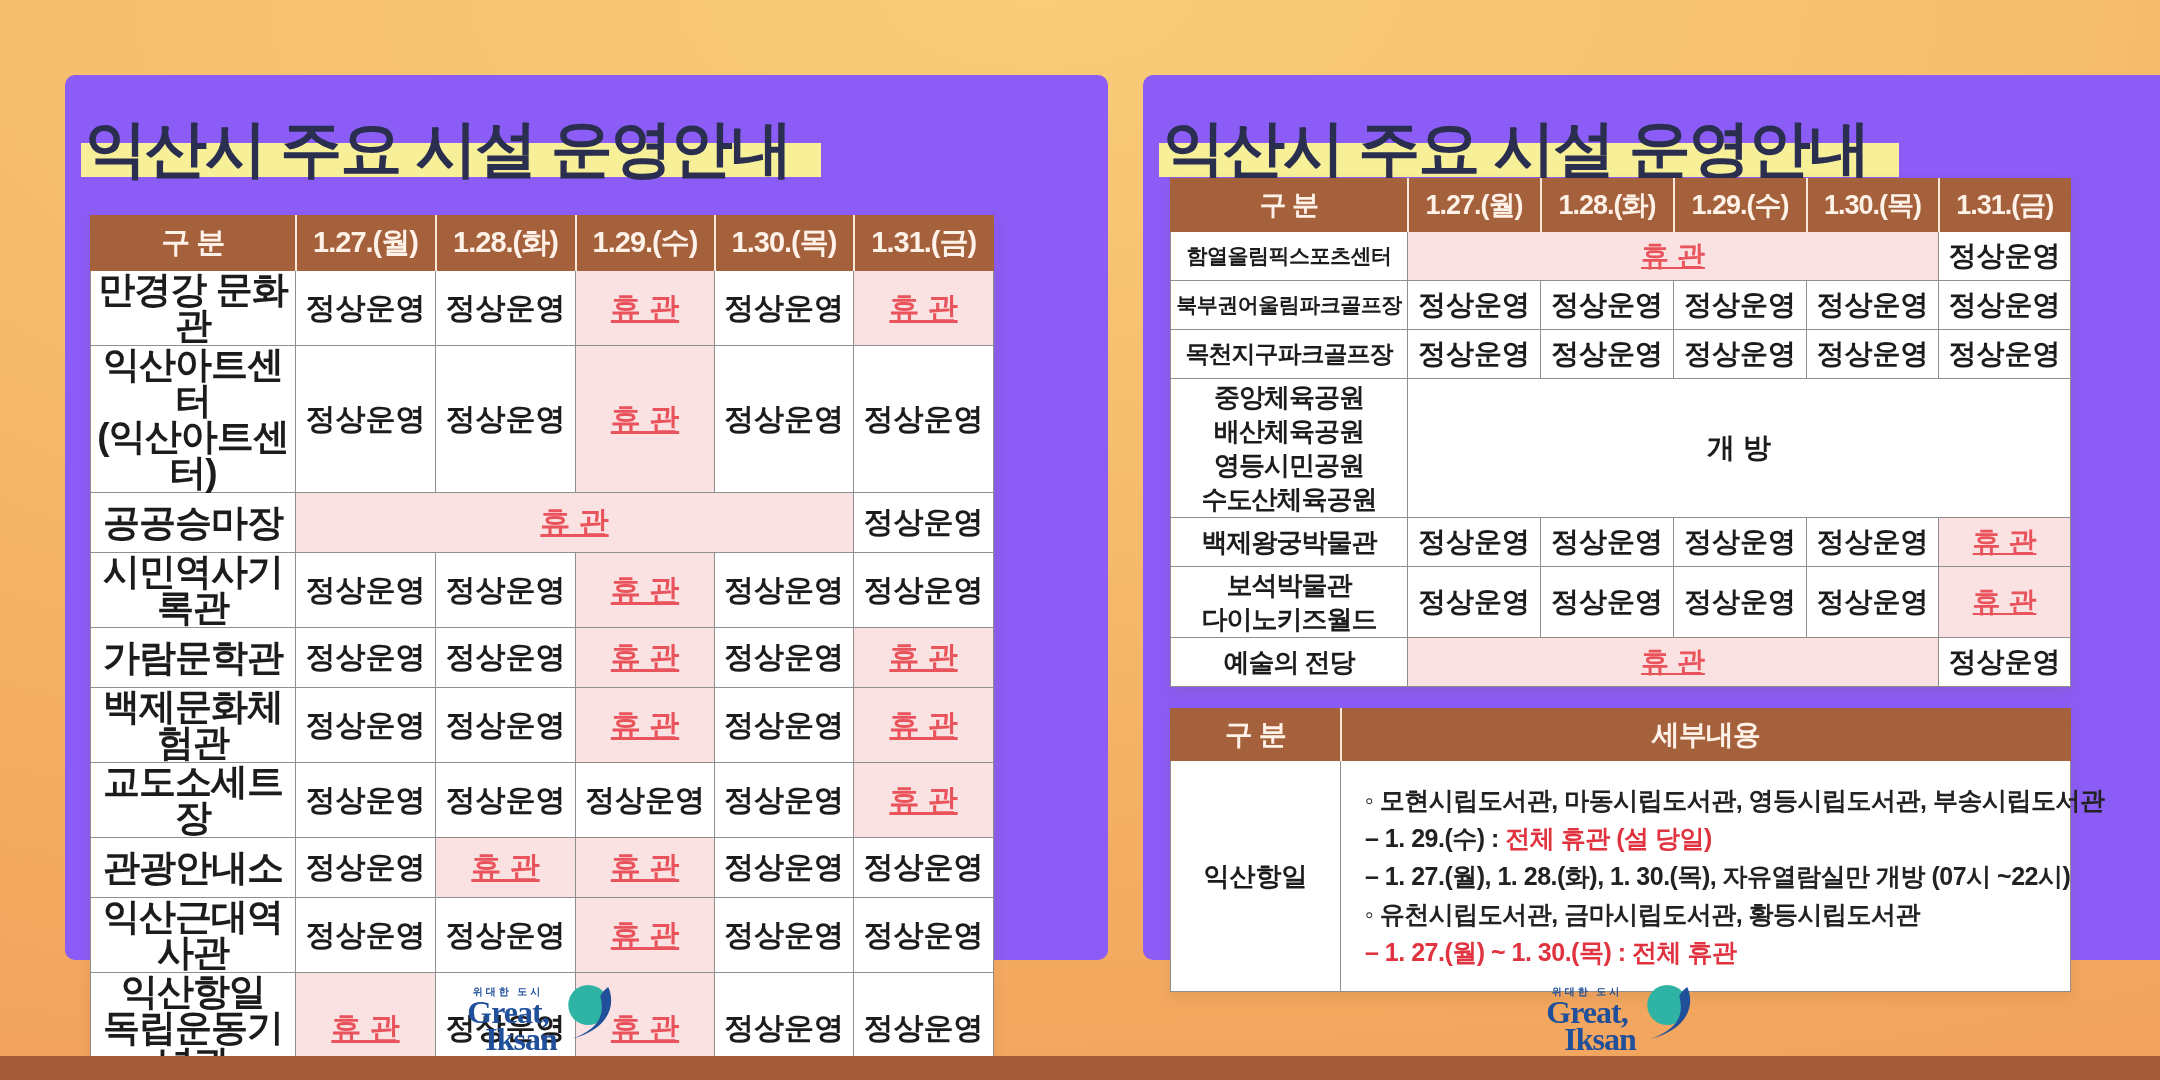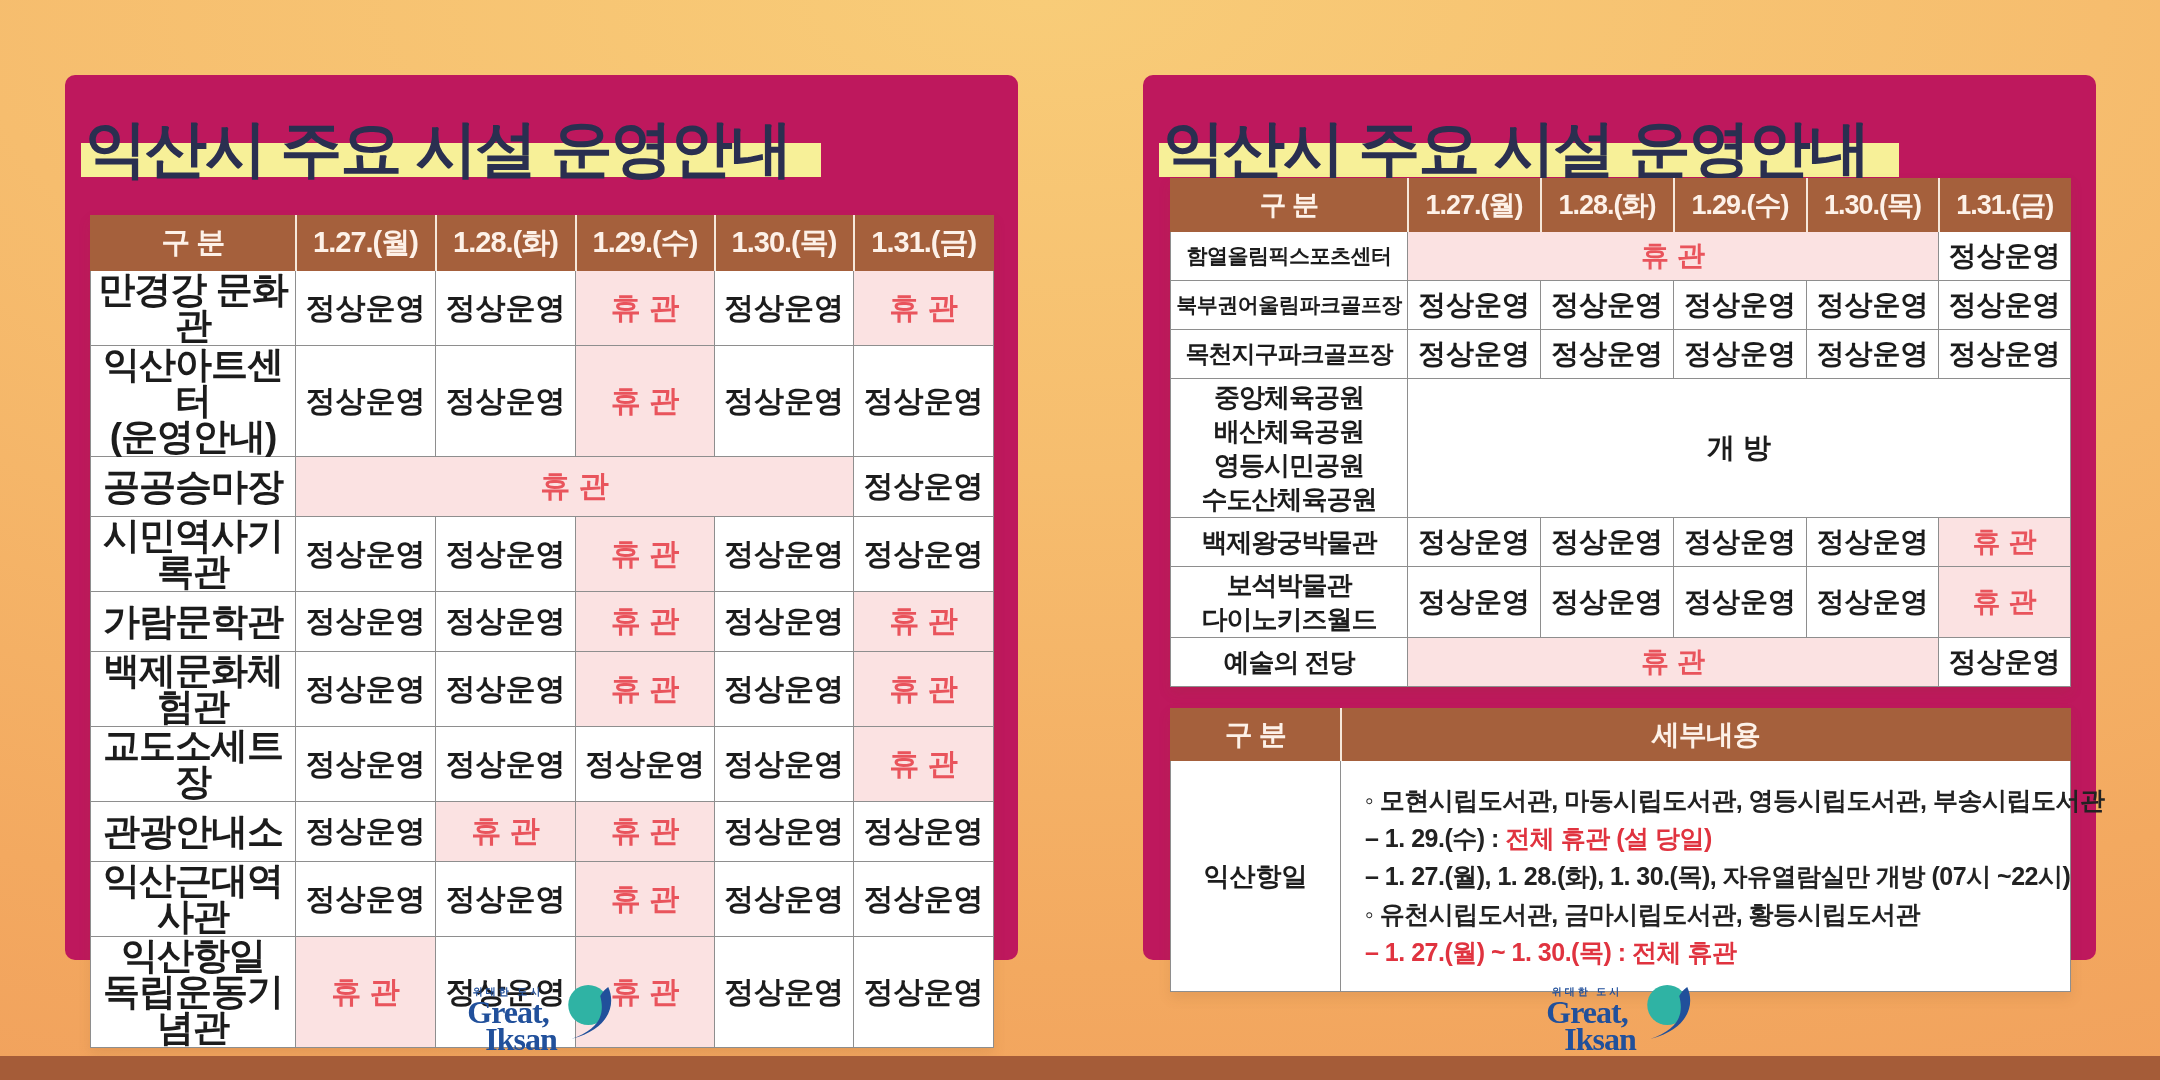--- a/index.html
+++ b/index.html
@@ -3,22 +3,22 @@
 <meta charset="utf-8">
 <style>
   html,body{margin:0;padding:0;}
   body{
     width:2160px;height:1080px;position:relative;overflow:hidden;
     font-family:"Liberation Sans","DejaVu Sans",sans-serif;
     background:radial-gradient(130% 115% at 48% 0%, #F8CC78 0%, #F6BD6E 38%, #F3A960 78%, #F1A05C 100%);
   }
   .bottom-bar{position:absolute;left:0;bottom:0;width:2160px;height:24px;background:#A55C38;}
   .panel{
-    position:absolute;top:75px;width:953px;height:885px;
-    background:#be185d;border-radius:10px;
+    position:absolute;top:75px;width:1043px;height:885px;
+    background:#8b5cf6;border-radius:10px;
   }
   .panel.left{left:65px;}
   .panel.right{left:1143px;}
   .title{
     position:absolute;top:32px;left:20px;margin:0;
     font-size:62px;font-weight:700;letter-spacing:-2px;
     color:#2A2F50;white-space:nowrap;
   }
   .hl{
     background:linear-gradient(to bottom, rgba(0,0,0,0) 42%, #F7F098 42%, #F7F098 92%, rgba(0,0,0,0) 92%);
@@ -43,21 +43,21 @@
   tbody th{background:#FFFFFF;color:#1C1C1C;}
   .t-left tbody th,.t-left tbody td{height:57px;font-size:30px;}
   .t-r1 tbody th,.t-r1 tbody td{height:46px;font-size:28px;}
   .t-left tbody th{font-size:37px;letter-spacing:-1px;}
   .t-r1 tbody th{font-size:26px;letter-spacing:-1px;margin-left:28px;}
   .nm{display:block;line-height:36px;}
   .t-r1 .nm{line-height:34px;}
   .nm-s{font-size:24px;}
   .nm-xs{font-size:21px;letter-spacing:-0.5px;}
   td.open,td.free{background:#FFFFFF;color:#1C1C1C;}
-  td.closed{background:#FBE2E2;color:#E9545C;}
+  td.closed{background:#FBE2E2;color:#E9545C;text-decoration:underline;}
   .t-r2 tbody th{font-size:26px;color:#1C1C1C;}
   .t-r2 tbody td{padding:20px 24px;text-align:left;vertical-align:middle;}
   .dline{font-size:25px;line-height:38px;color:#222222;font-weight:700;letter-spacing:-0.5px;white-space:nowrap;}
   .dline .red{color:#E0333F;}
   .logo{
     position:absolute;top:978px;transform:translateX(-50%);
     display:flex;align-items:center;gap:4px;
   }
   .logo.l1{left:541px;}
   .logo.l2{left:1620px;}
@@ -99,21 +99,21 @@
           </th>
           <td class="open">정상운영</td>
           <td class="open">정상운영</td>
           <td class="closed">휴 관</td>
           <td class="open">정상운영</td>
           <td class="closed">휴 관</td>
         </tr>
         <tr>
           <th>
             <span class="nm">익산아트센터</span>
-            <span class="nm">(운영안내)</span>
+            <span class="nm">(익산아트센터)</span>
           </th>
           <td class="open">정상운영</td>
           <td class="open">정상운영</td>
           <td class="closed">휴 관</td>
           <td class="open">정상운영</td>
           <td class="open">정상운영</td>
         </tr>
         <tr>
           <th>
             <span class="nm">공공승마장</span>

